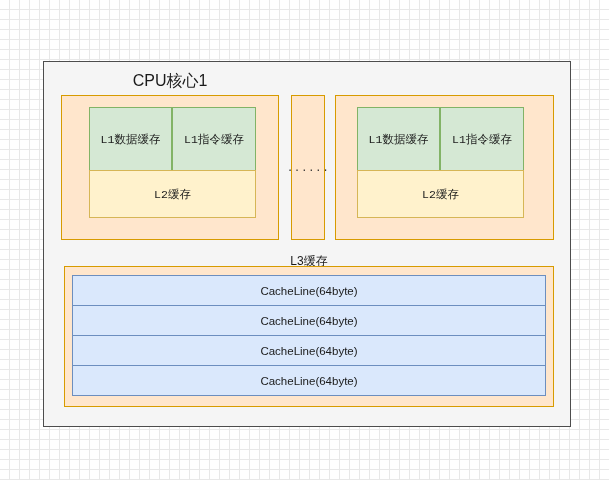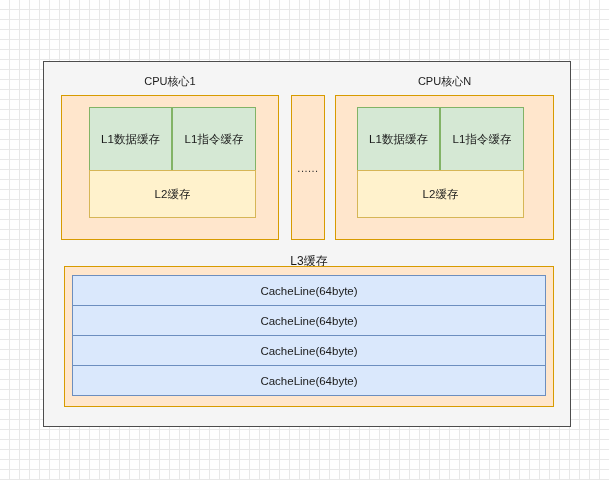--- a/index.html
+++ b/index.html
@@ -35,20 +35,21 @@
 
   
   .box {
     position: absolute;
     box-sizing: border-box;
     display: flex;
     align-items: center;
     justify-content: center;
     text-align: left;
     color: #1a1a1a;
+    font-family: Liberation Mono, monospace;
   }
 
   
   .cpu-outer {
     left: 43px;
     top: 61px;
     width: 528px;
     height: 366px;
     background: #f5f5f5;
     border: 1.6px solid #4d4d4d;
@@ -67,21 +68,21 @@
     color: #1a1a1a;
   }
 
   
   .core-label {
     position: absolute;
     height: 16px;
     display: flex;
     align-items: center;
     justify-content: center;
-    font-size: 11px;
+    font-size: 16px;
     color: #1a1a1a;
   }
   .core-label-1 { left: 61px;  top: 73px; width: 218px; }
   .core-label-n { left: 335px; top: 73px; width: 219px; }
 
   
   .core {
     background: #ffe6cc;
     border: 1.6px solid #d79b00;
     top: 95px;
@@ -180,21 +181,20 @@
   <div class="box cpu-outer"></div>
 
   <div class="core-label core-label-1">CPU核心1</div>
   <div class="box core core-1"></div>
   <div class="box l1 l1-data-1">L1数据缓存</div>
   <div class="box l1 l1-inst-1">L1指令缓存</div>
   <div class="box l2 l2-1">L2缓存</div>
 
   <div class="box ellipsis-box">......</div>
 
-  <div class="core-label core-label-n">CPU核心N</div>
   <div class="box core core-n"></div>
   <div class="box l1 l1-data-n">L1数据缓存</div>
   <div class="box l1 l1-inst-n">L1指令缓存</div>
   <div class="box l2 l2-n">L2缓存</div>
 
   <div class="l3-label">L3缓存</div>
   <div class="box l3-outer"></div>
   <div class="cacheline-stack">
     <div class="cacheline">CacheLine(64byte)</div>
     <div class="cacheline">CacheLine(64byte)</div>

